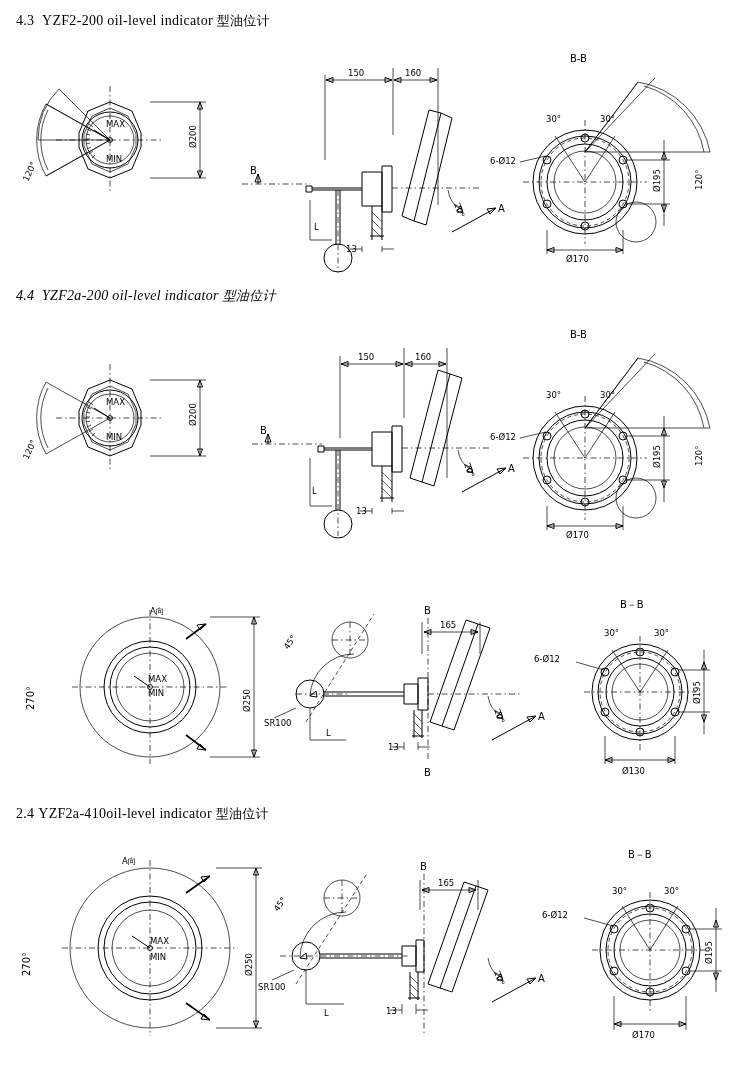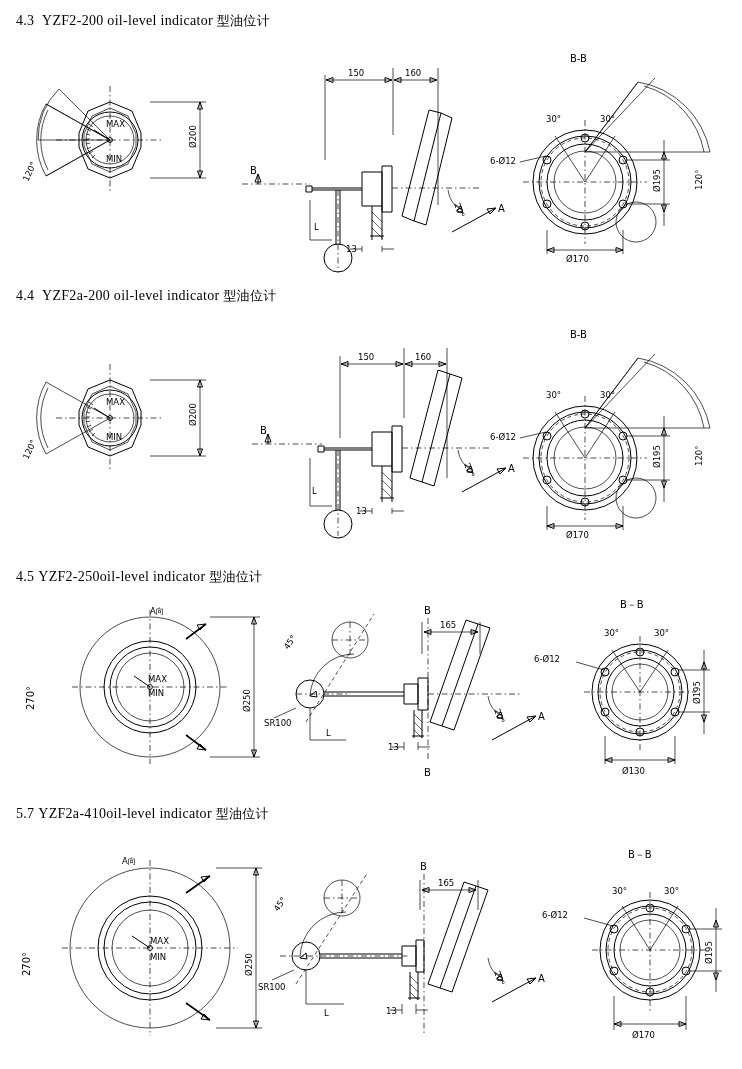--- a/index.html
+++ b/index.html
@@ -182,21 +182,21 @@
         <path class="thin" d="M537,210 L613,210"></path>
         <path class="ln" d="M537,210 l7,-2.5 l0,5 z" fill="#000"></path>
         <path class="ln" d="M613,210 l-7,-2.5 l0,5 z" fill="#000"></path>
         <text x="556" y="222" class="lbl">Ø170</text>
 
         <circle class="thin" cx="626" cy="182" r="20"></circle>
       </g>
     </svg>
   </div>
 
-  <div class="sec-title" style="left:16px;top:287px;">
+  <div class="sec-title" style="left:16px;top:287px;font-style:italic;">
     <span>4.4</span>&nbsp;&nbsp;<span>YZF2a-200</span>&nbsp;<span>oil-level indicator</span>&nbsp;<span class="cn">型油位计</span>
   </div>
 
   <div class="block" style="left:10px;top:318px;">
     <svg width="720" height="225" viewBox="0 0 720 225">
 
       <g>
         <path class="thin" d="M100,100 L36,64 A74,74 0 0 0 36,136 Z"></path>
         <path class="thin" d="M38,70 A66,66 0 0 0 38,130"></path>
         <polygon class="ln" points="100,62 122,71 131,93 131,107 122,129 100,138 78,129 69,107 69,93 78,71"></polygon>
@@ -321,23 +321,20 @@
         <path class="thin" d="M613,188 L613,212"></path>
         <path class="thin" d="M537,208 L613,208"></path>
         <path class="ln" d="M537,208 l7,-2.5 l0,5 z" fill="#000"></path>
         <path class="ln" d="M613,208 l-7,-2.5 l0,5 z" fill="#000"></path>
         <text x="556" y="220" class="lbl">Ø170</text>
         <circle class="thin" cx="626" cy="180" r="20"></circle>
       </g>
     </svg>
   </div>
 
-  <div class="sec-title" style="left:16px;top:568px;">
-    <span>4.5</span>&nbsp;<span>YZF2-250</span><span>oil-level indicator</span>&nbsp;<span class="cn">型油位计</span>
-  </div>
 
   <div class="block" style="left:10px;top:592px;">
     <svg width="720" height="200" viewBox="0 0 720 200">
 
       <g>
         <text x="140" y="22" class="lbl">A向</text>
         <circle class="thin" cx="140" cy="95" r="70"></circle>
         <circle class="ln" cx="140" cy="95" r="46"></circle>
         <circle class="ln" cx="140" cy="95" r="40"></circle>
         <circle class="thin" cx="140" cy="95" r="34"></circle>
@@ -451,21 +448,21 @@
         <path class="thin" d="M665,144 L665,172"></path>
         <path class="thin" d="M595,168 L665,168"></path>
         <path class="ln" d="M595,168 l7,-2.5 l0,5 z" fill="#000"></path>
         <path class="ln" d="M665,168 l-7,-2.5 l0,5 z" fill="#000"></path>
         <text x="612" y="182" class="lbl">Ø130</text>
       </g>
     </svg>
   </div>
 
   <div class="sec-title" style="left:16px;top:805px;">
-    <span>5.7</span>&nbsp;<span>YZF2a-410</span><span>oil-level indicator</span>&nbsp;<span class="cn">型油位计</span>
+    <span>2.4</span>&nbsp;<span>YZF2a-410</span><span>oil-level indicator</span>&nbsp;<span class="cn">型油位计</span>
   </div>
 
   <div class="block" style="left:10px;top:838px;">
     <svg width="720" height="225" viewBox="0 0 720 225">
 
       <g>
         <text x="112" y="26" class="lbl">A向</text>
         <circle class="thin" cx="140" cy="110" r="80"></circle>
         <circle class="ln" cx="140" cy="110" r="52"></circle>
         <circle class="ln" cx="140" cy="110" r="46"></circle>

